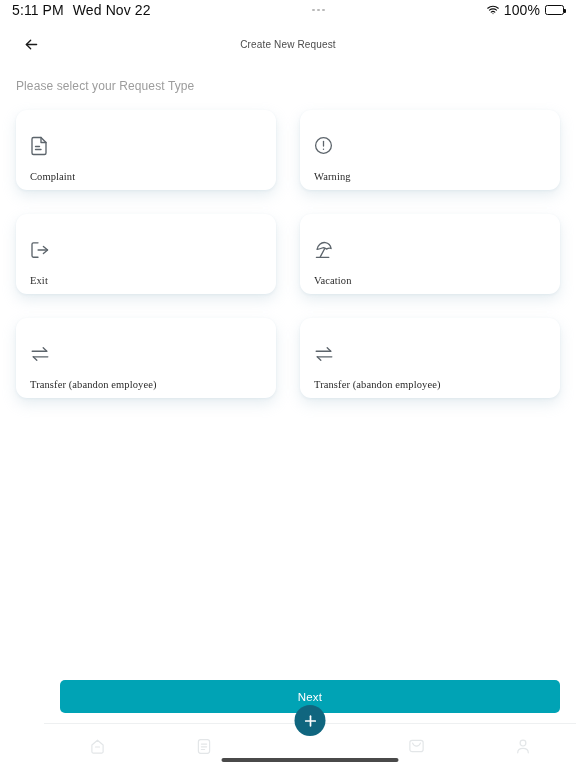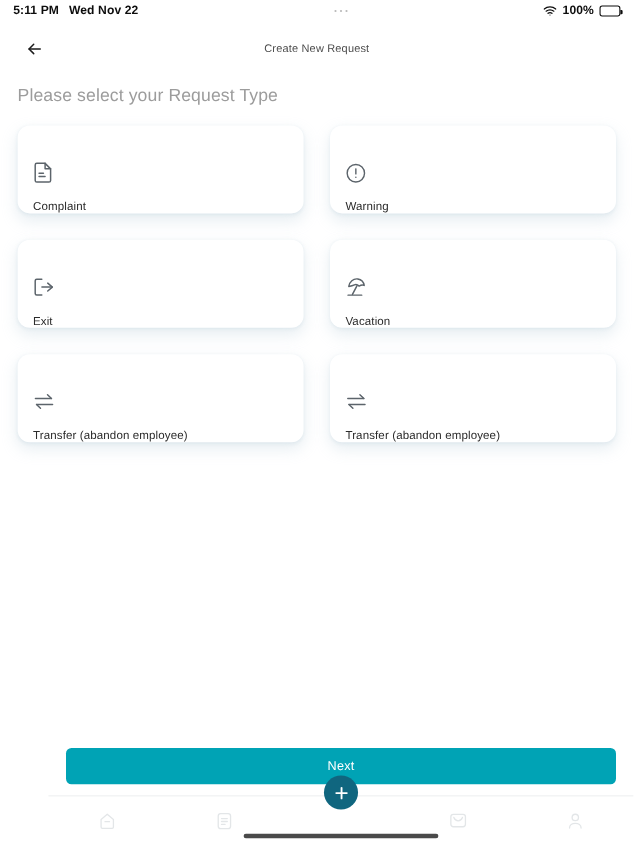--- a/index.html
+++ b/index.html
@@ -15,22 +15,22 @@
     background: #ffffff;
     color: #2d2d2d;
     position: relative;
   }
 
   
   .status-bar {
     height: 20px;
     display: flex;
     padding: 0 12px;
-    font-size: 11px;
-    font-weight: 700;
+    font-size: 14px;
+    font-weight: 400;
     color: #0d0d0d;
     letter-spacing: 0.1px;
   }
   .status-left {
     display: flex;
     align-items: center;
     gap: 9px;
     flex: 0 0 auto;
   }
   .status-center {
@@ -103,21 +103,21 @@
     left: 0; right: 0;
     text-align: center;
     font-size: 10px;
     color: #4c4c4c;
     letter-spacing: 0.15px;
   }
 
   
   .section-subtitle {
     padding: 11px 16px 0 16px;
-    font-size: 16px;
+    font-size: 12px;
     color: #9c9c9c;
     letter-spacing: 0.1px;
   }
 
   
   .card-grid {
     display: grid;
     grid-template-columns: 1fr 1fr;
     gap: 24px 24px;
     padding: 17px 16px 0 16px;
@@ -125,21 +125,22 @@
   .type-card {
     background: #ffffff;
     border-radius: 11px;
     height: 80px;
     padding: 16px 14px 0 14px;
     box-shadow: 0 6px 14px rgba(176, 200, 212, 0.30),
                 0 1px 3px rgba(176, 200, 212, 0.22);
     cursor: pointer;
     display: flex;
     flex-direction: column;
-    justify-content: flex-end;
+    justify-content: center;
+    font-family: Liberation Serif, serif;
   }
   .card-icon {
     height: 22px;
     width: 22px;
     color: #5c646b;
     display: flex;
     align-items: center;
   }
   .card-label {
     margin-top: 14px;

